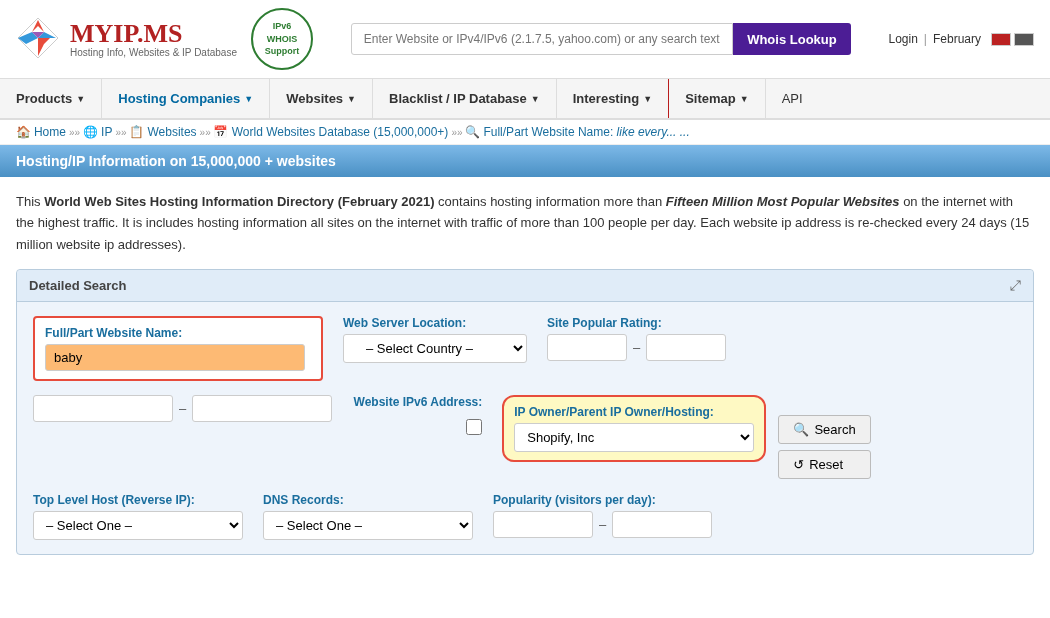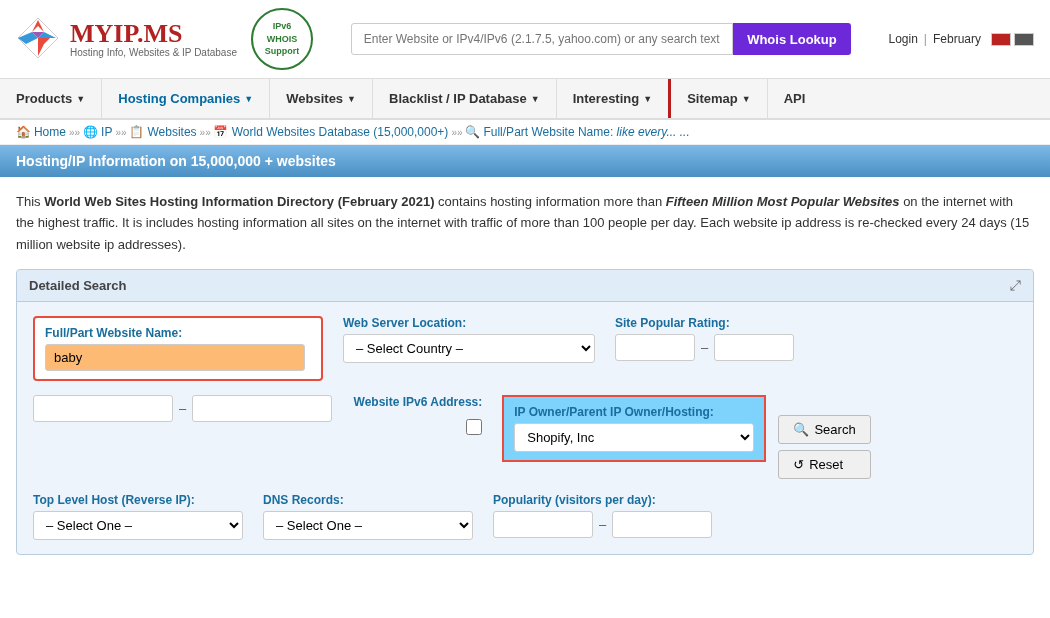--- a/index.html
+++ b/index.html
@@ -25,21 +25,21 @@
       <div style="font-size:10px; color:#666;">Hosting Info, Websites &amp; IP Database</div>
     </div>
     <div style="width:62px; height:62px; border-radius:50%; border:2px solid #2e7d32; display:flex; flex-direction:column; align-items:center; justify-content:center; color:#2e7d32; font-size:9px; font-weight:bold; text-align:center; line-height:1.4; background:#fff; margin-left:4px;">
       <div>IPv6</div>
       <div>WHOIS</div>
       <div>Support</div>
     </div>
   </div>
   <div style="display:flex; flex:1; max-width:500px; margin:0 20px;">
     <input type="text" style="flex: 1 1 0%; border: 1px solid rgb(204, 204, 204); border-radius: 3px 0px 0px 3px; padding: 8px 12px; font-size: 12px; color: rgb(170, 170, 170);" placeholder="Enter Website or IPv4/IPv6 (2.1.7.5, yahoo.com) or any search text">
-    <button style="background:#6d28d9; color:#fff; border:none; padding:8px 14px; font-size:13px; font-weight:bold; border-radius:0 3px 3px 0; cursor:pointer;">Whois Lookup</button>
+    <button style="background:#4c1d95; color:#fff; border:none; padding:8px 14px; font-size:13px; font-weight:bold; border-radius:0 3px 3px 0; cursor:pointer;">Whois Lookup</button>
   </div>
   <div style="display:flex; align-items:center; gap:6px; font-size:12px;">
     <a href="#" style="color:#333; text-decoration:none;">Login</a>
     <span style="color:#999;">|</span>
     <a href="#" style="color:#333; text-decoration:none;">February</a>
     <div style="display:flex; gap:3px; margin-left:4px;">
       <div style="width:20px; height:13px; background:#b22; border:1px solid #ccc;"></div>
       <div style="width:20px; height:13px; background:#555; border:1px solid #ccc;"></div>
     </div>
   </div>
@@ -55,29 +55,29 @@
     <span style="font-size:9px;">▼</span>
   </div>
   <div style="padding:12px 16px; font-size:13px; font-weight:bold; color:#333; cursor:pointer; display:flex; align-items:center; gap:4px; border-right:1px solid #ddd;">
     <span>Websites</span>
     <span style="font-size:9px;">▼</span>
   </div>
   <div style="padding:12px 16px; font-size:13px; font-weight:bold; color:#333; cursor:pointer; display:flex; align-items:center; gap:4px; border-right:1px solid #ddd;">
     <span>Blacklist / IP Database</span>
     <span style="font-size:9px;">▼</span>
   </div>
-  <div style="padding:12px 16px; font-size:13px; font-weight:bold; color:#333; cursor:pointer; display:flex; align-items:center; gap:4px; border-right:3px solid #b91c1c;">
+  <div style="padding:12px 16px; font-size:13px; font-weight:bold; color:#333; cursor:pointer; display:flex; align-items:center; gap:4px; border-right:1px solid #b91c1c;">
     <span>Interesting</span>
     <span style="font-size:9px;">▼</span>
   </div>
   <div style="padding:12px 16px; font-size:13px; font-weight:bold; color:#333; cursor:pointer; display:flex; align-items:center; gap:4px; border-right:1px solid #ddd;">
     <span>Sitemap</span>
     <span style="font-size:9px;">▼</span>
   </div>
-  <div style="padding:12px 16px; font-size:13px; font-weight:bold; color:#333; cursor:pointer; display:flex; align-items:center; gap:4px;">
+  <div style="padding:12px 16px; font-size:13px; font-weight:normal; color:#333; cursor:pointer; display:flex; align-items:center; gap:4px;">
     <span>API</span>
   </div>
 </div>
 
 <div style="padding:5px 16px; font-size:12px; color:#555; display:flex; align-items:center; gap:3px; flex-wrap:wrap; border-bottom:1px solid #eee; background:#fff;">
   <span>🏠</span>
   <a href="#" style="color:#1a6e9e; text-decoration:none;">Home</a>
   <span style="color:#999; font-size:10px;">»»</span>
   <span>🌐</span>
   <a href="#" style="color:#1a6e9e; text-decoration:none;">IP</a>
@@ -110,21 +110,21 @@
 
       <div style="display:flex; gap:20px; margin-bottom:14px; align-items:flex-start;">
 
         <div style="border:2px solid #e74c3c; border-radius:4px; padding:8px 10px; background:#fff; min-width:290px;">
           <label style="font-size:12px; color:#1a6e9e; font-weight:bold; display:block; margin-bottom:4px;">Full/Part Website Name:</label>
           <input type="text" value="baby" style="width: 260px; border: 1px solid rgb(204, 204, 204); border-radius: 3px; padding: 5px 8px; font-size: 13px; background: #fdba74;">
         </div>
 
         <div style="display:flex; flex-direction:column; gap:4px;">
           <label style="font-size:12px; color:#1a6e9e; font-weight:bold;">Web Server Location:</label>
-          <select style="width:252px; border:1px solid #ccc; border-radius:3px; padding:5px 8px; font-size:13px; background:#fff;">
+          <select style="width:184px; border:1px solid #ccc; border-radius:3px; padding:5px 18px; font-size:13px; background:#fff;">
             <option>– Select Country –</option>
           </select>
         </div>
 
         <div style="display:flex; flex-direction:column; gap:4px;">
           <label style="font-size:12px; color:#1a6e9e; font-weight:bold;">Site Popular Rating:</label>
           <div style="display:flex; align-items:center; gap:6px;">
             <input type="text" style="width: 80px; border: 1px solid rgb(204, 204, 204); border-radius: 3px; padding: 5px 8px; font-size: 13px;">
             <span style="color:#555;">–</span>
             <input type="text" style="width: 80px; border: 1px solid rgb(204, 204, 204); border-radius: 3px; padding: 5px 8px; font-size: 13px;">
@@ -141,21 +141,21 @@
             <input type="text" style="width: 140px; border: 1px solid rgb(204, 204, 204); border-radius: 3px; padding: 5px 8px; font-size: 13px;">
           </div>
         </div>
 
         <div style="display:flex; flex-direction:column; gap:4px; min-width:130px;align-items:flex-end;">
           <label style="font-size:12px; color:#1a6e9e; font-weight:bold; line-height:1.3;">Website IPv6 Address:</label>
           <input type="checkbox" style="margin-top: 4px; width: 16px; height: 16px;">
         </div>
 
         <div style="display:flex; gap:12px; align-items:flex-start;">
-          <div style="border:2px solid #e74c3c; border-radius:0; padding:8px 10px; background:#7dd3fc;">
+          <div style="border:2px solid #e74c3c; border-radius:12px; padding:8px 10px; background:#fef9c3;">
             <label style="font-size:12px; color:#1a6e9e; font-weight:bold; display:block; margin-bottom:4px;">IP Owner/Parent IP Owner/Hosting:</label>
             <select style="width:240px; border:1px solid #ccc; border-radius:3px; padding:5px 8px; font-size:13px; background:#fff;">
               <option>Shopify, Inc</option>
             </select>
           </div>
           <div style="display:flex; flex-direction:column; gap:6px; margin-top:20px;">
             <button style="background:#f0f0f0; border:1px solid #bbb; border-radius:3px; padding:6px 14px; font-size:13px; cursor:pointer; display:flex; align-items:center; gap:5px;">
               <span>🔍</span>
               <span>Search</span>
             </button>

